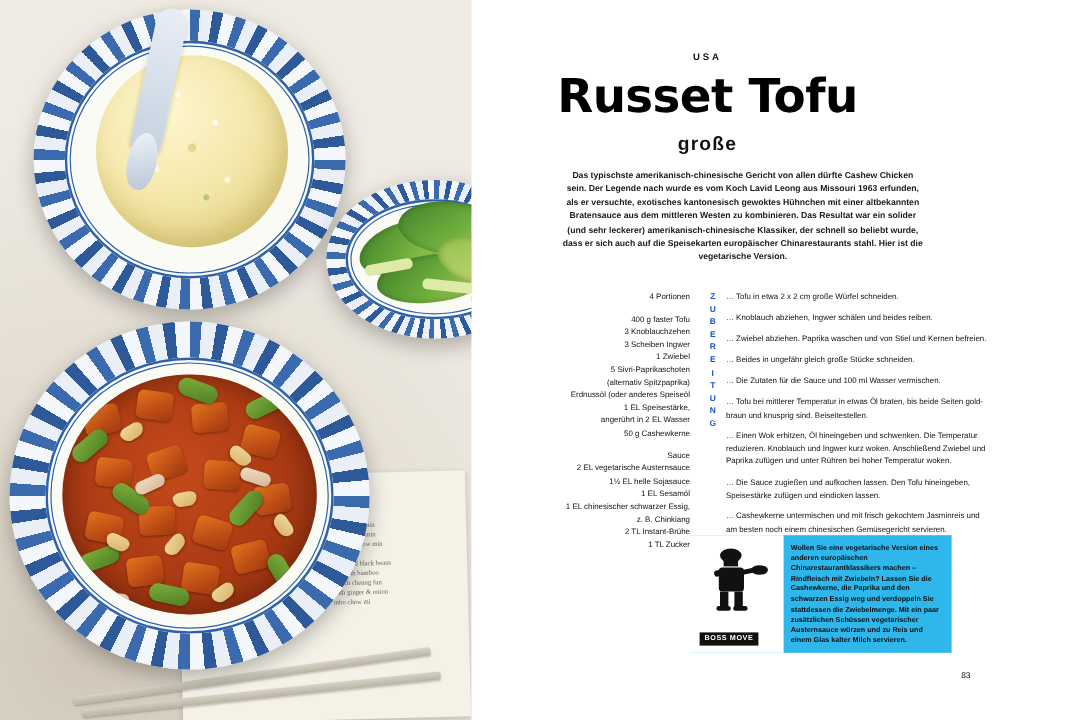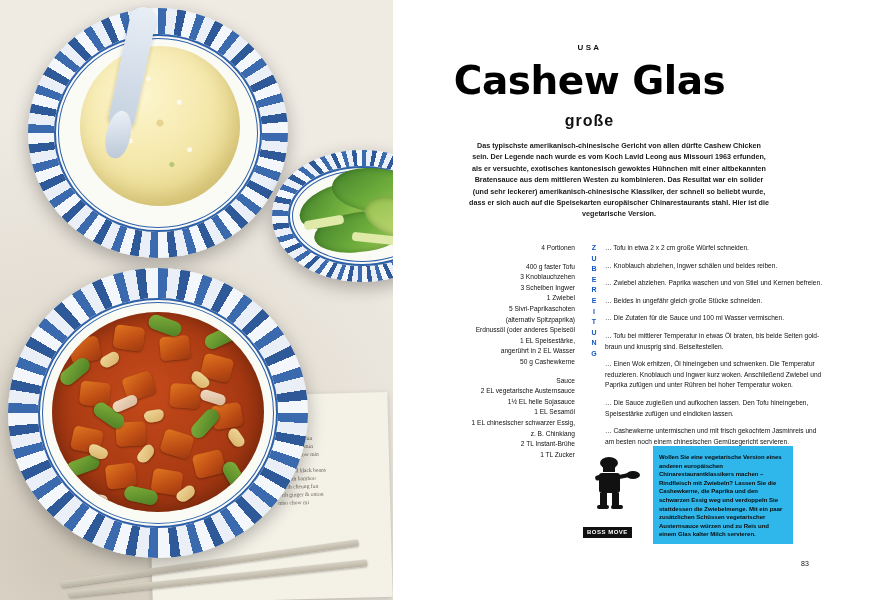--- a/index.html
+++ b/index.html
@@ -480,21 +480,21 @@
         <div class="onion" style="left:30px;top:182px;transform:rotate(8deg)"></div>
       </div>
     </div>
   </div>
 
   <div class="gutter"></div>
 
   <div class="recipe-page">
 
     <div class="country">USA</div>
-    <div class="title">Cashew Glas</div>
+    <div class="title">Russet Tofu</div>
     <div class="title-cn">große</div>
     <div class="intro">Das typischste amerikanisch-chinesische Gericht von allen dürfte Cashew Chicken sein. Der Legende nach wurde es vom Koch Lavid Leong aus Missouri 1963 erfunden, als er versuchte, exotisches kantonesisch gewoktes Hühnchen mit einer altbekannten Bratensauce aus dem mittleren Westen zu kombinieren. Das Resultat war ein solider (und sehr leckerer) amerikanisch-chinesische Klassiker, der schnell so beliebt wurde, dass er sich auch auf die Speisekarten europäischer Chinarestaurants stahl. Hier ist die vegetarische Version.</div>
 
     <div class="columns">
 
       <div class="ing-col">
         <div class="grp">
           <div>4 Portionen</div>
         </div>
         <div class="grp">

